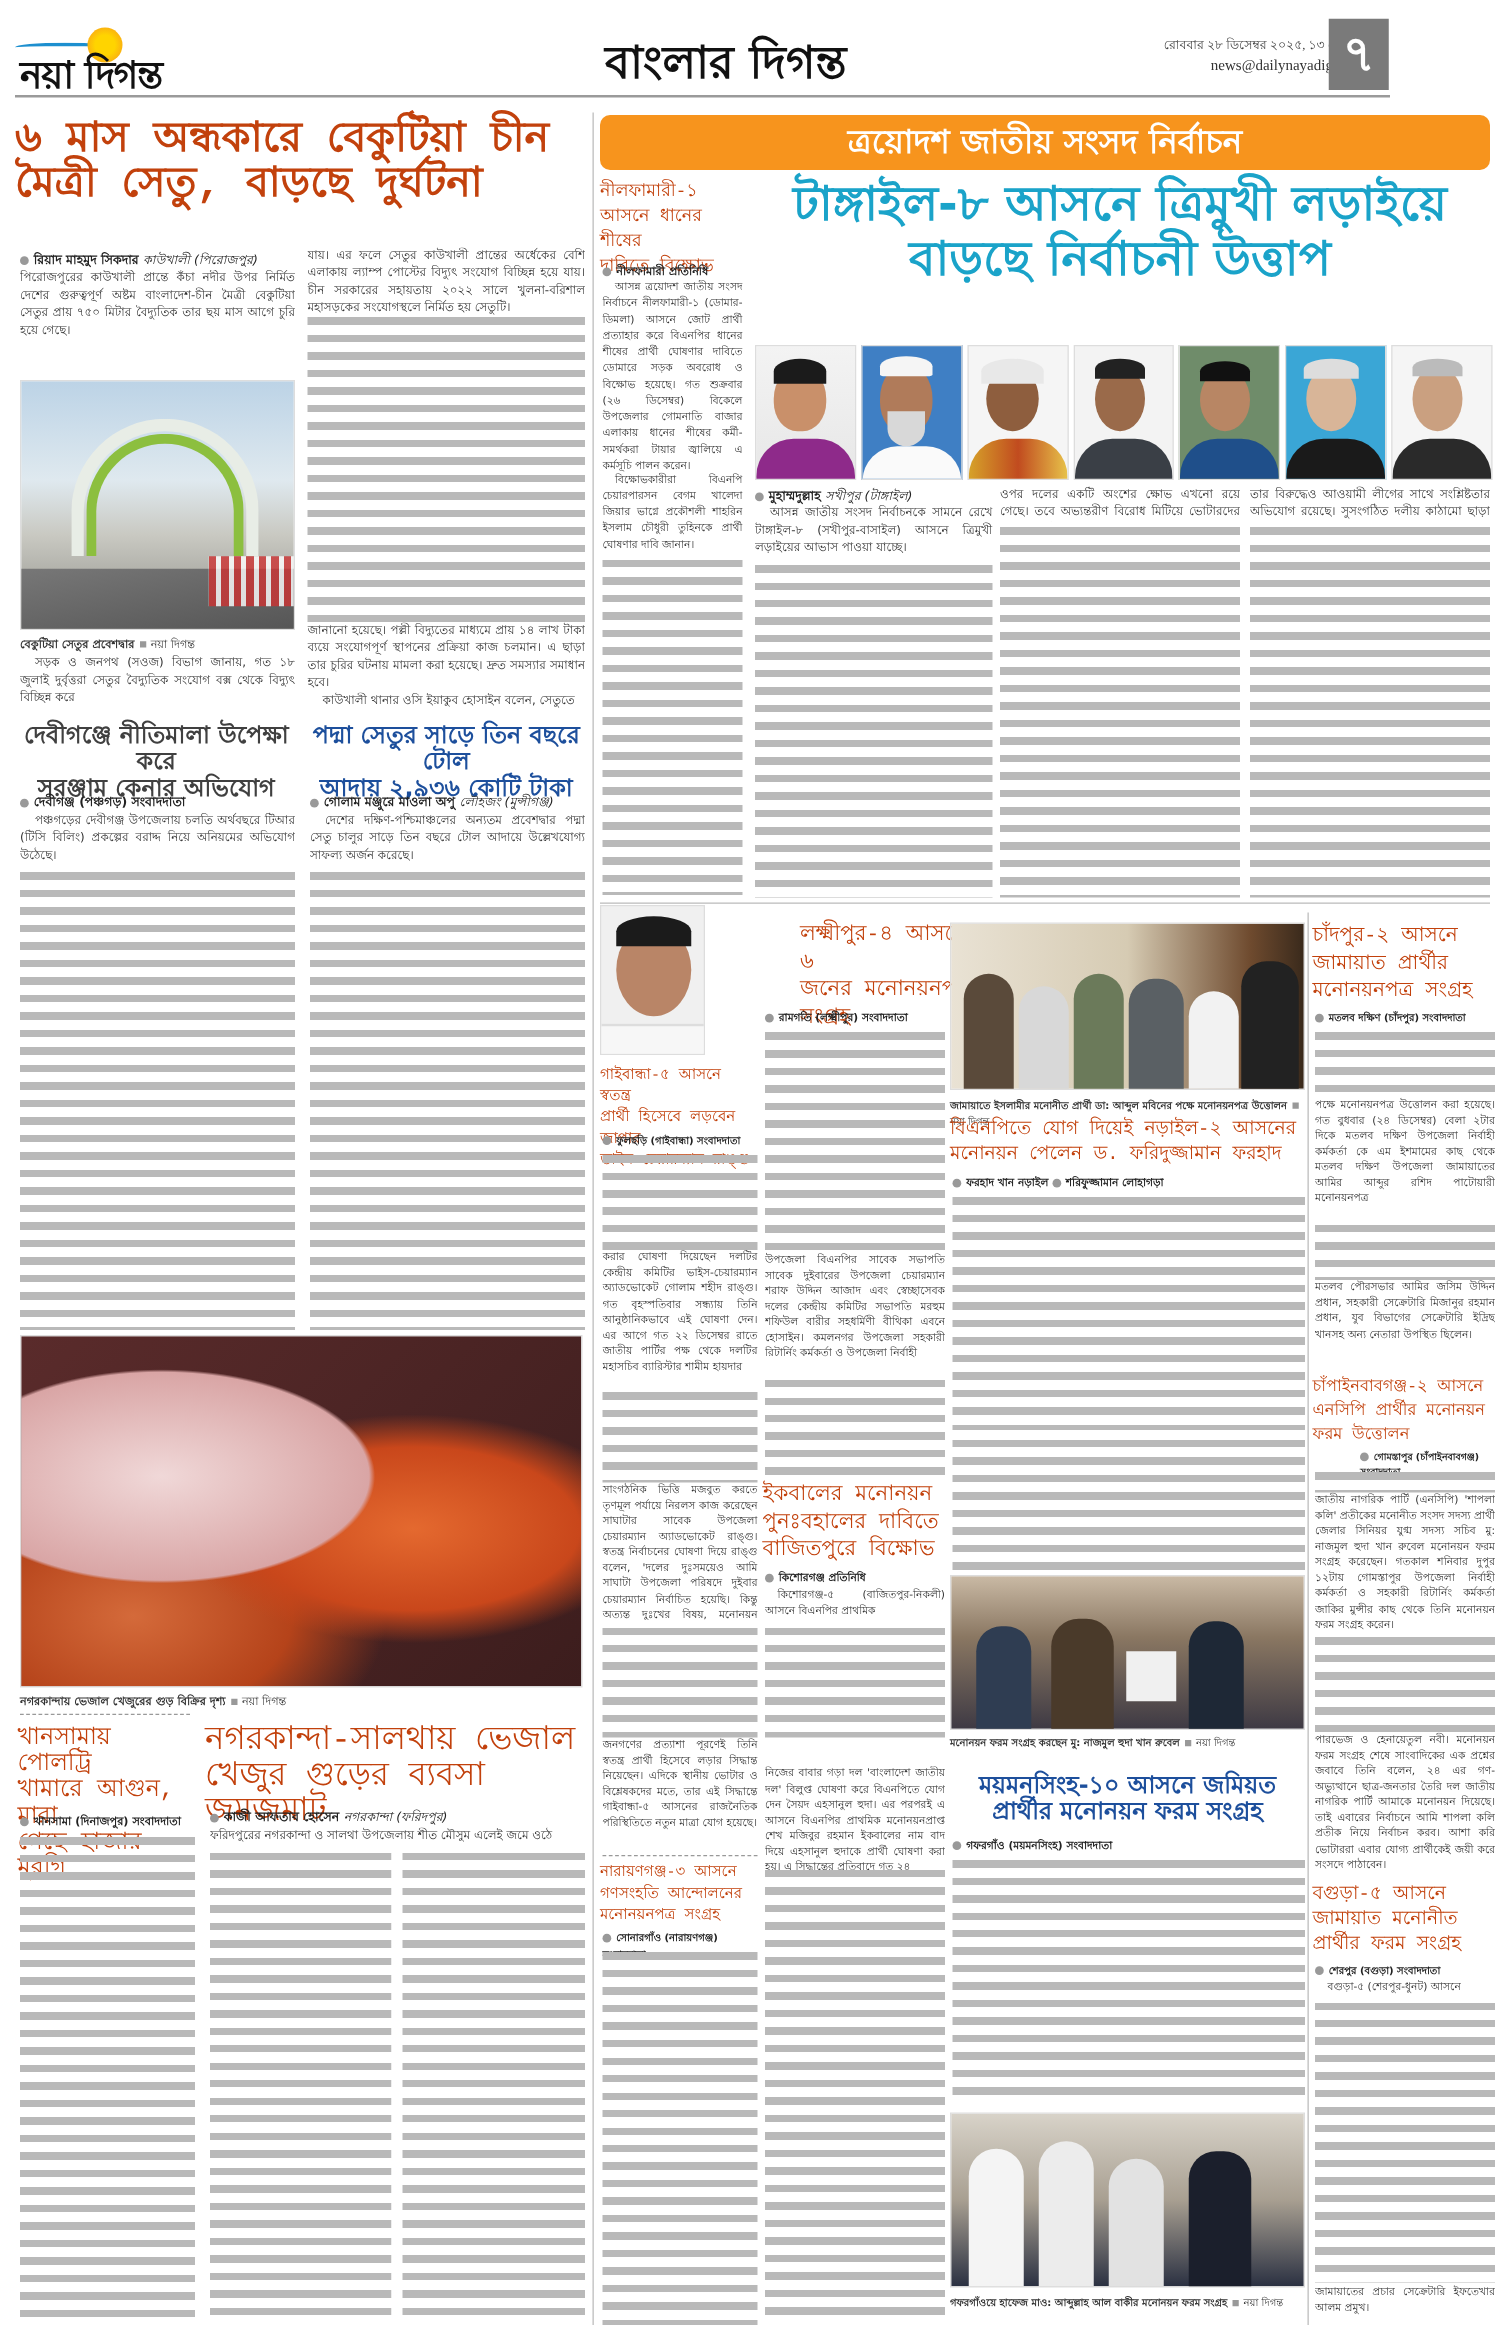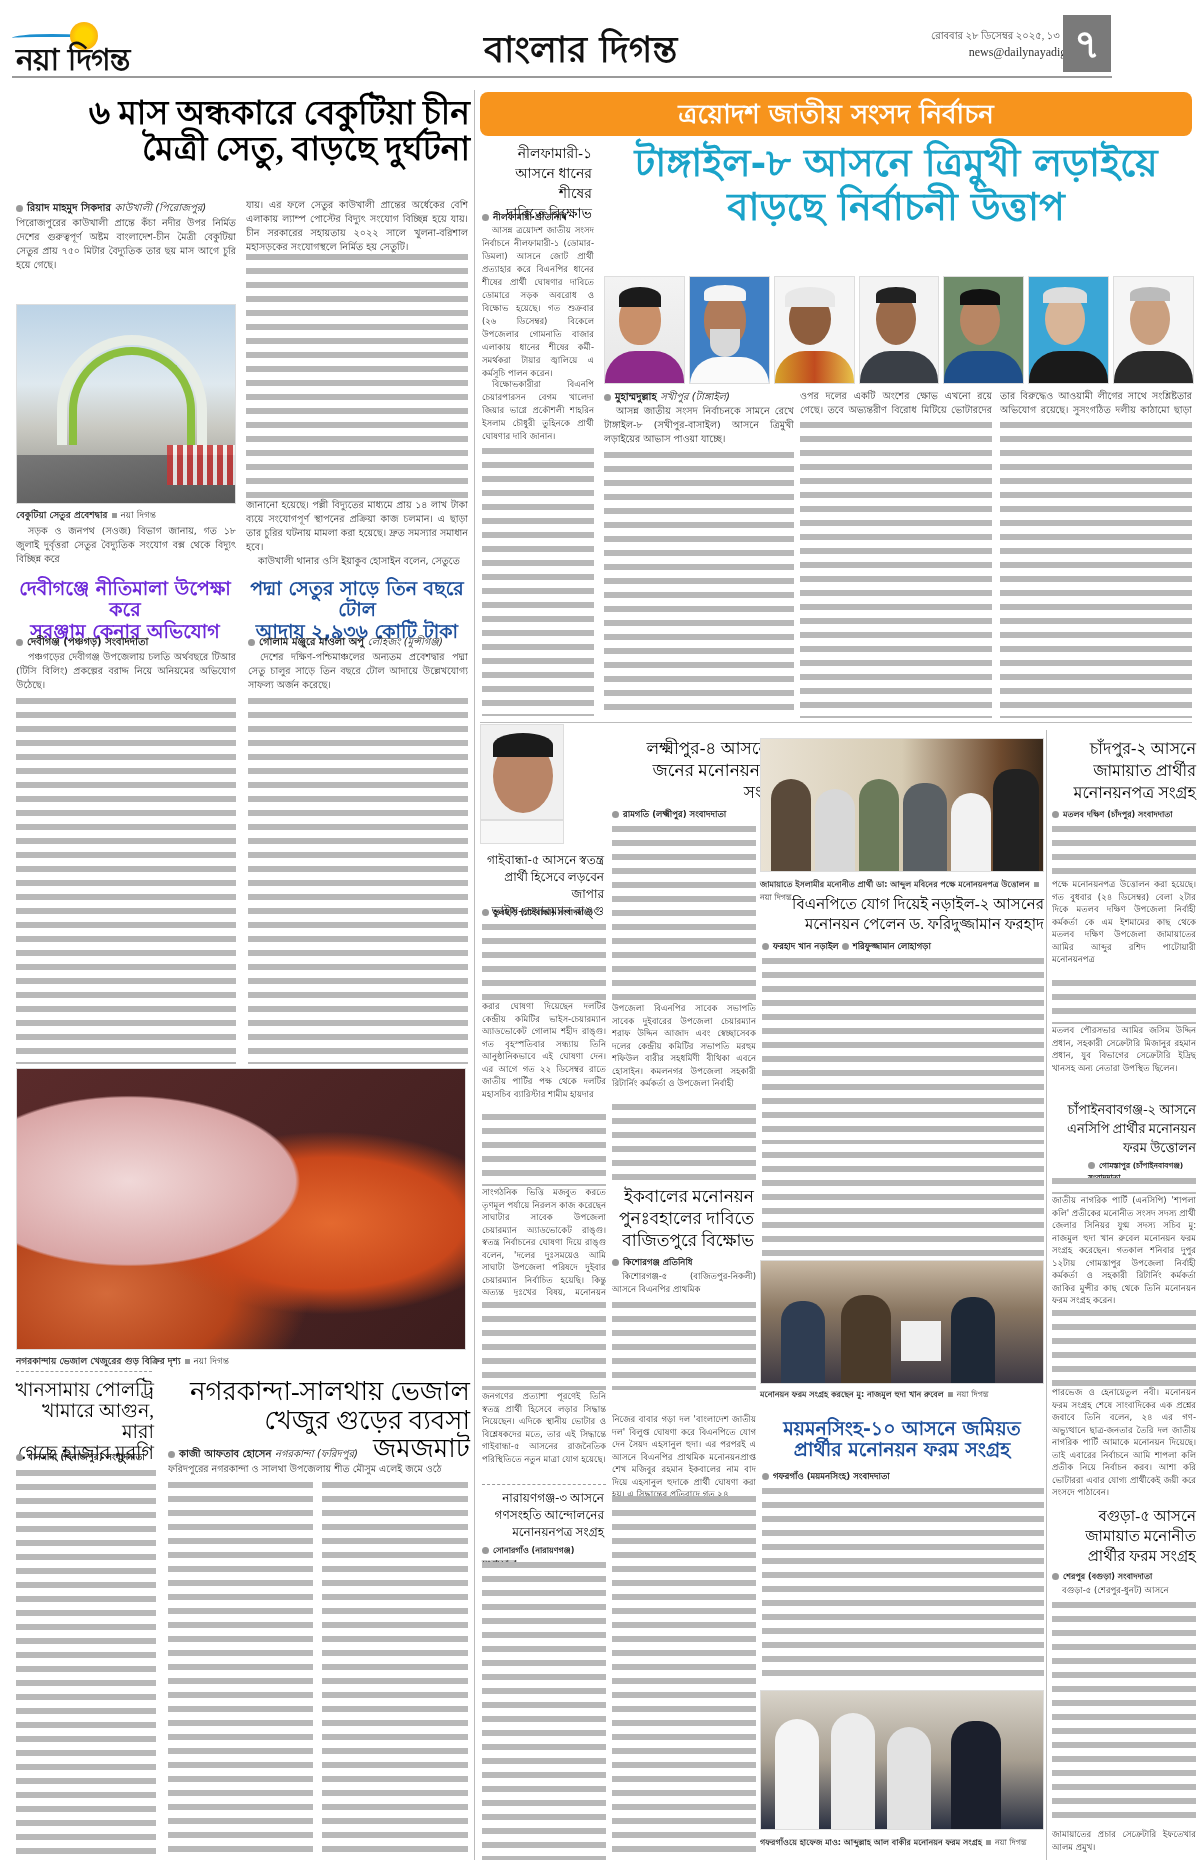--- a/index.html
+++ b/index.html
@@ -16,22 +16,22 @@
   .logo-wave { left: 0px; top: 16px; width: 80px; height: 8px; border-top: 3px solid #1d8fcf; border-radius: 50% 50% 0 0; }
   .logo-text { left: 4px; top: 18px; font-family: "DejaVu Serif", serif; font-weight: bold; font-size: 30px; color: #111; letter-spacing: -1px; }
   .section-title { left: 484px; top: 22px; font-family: "DejaVu Serif", serif; font-weight: bold; font-size: 36px; color: #111; }
   .date-line { right: 90px; top: 28px; font-size: 10px; color: #444; text-align: right; font-family: "Liberation Serif", serif; }
   .email-line { right: 90px; top: 45px; font-size: 12px; color: #333; text-align: right; font-family: "Liberation Serif", serif; }
   .page-no { left: 1063px; top: 15px; width: 48px; height: 57px; background: #7a7a7a; color: #fff;
     font-size: 40px; font-weight: bold; text-align: center; line-height: 57px; font-family: "DejaVu Serif", serif; }
   .rule { left: 12px; top: 76px; width: 1100px; height: 2px; background: #9a9a9a; }
 
   
-  .h-black { font-family: Liberation Serif, serif; font-weight: bold; color: #000000; text-align: right; line-height: 1.1; }
-  .h-magenta { color: #6d28d9; font-weight: bold; text-align: center; line-height: 1.12; }
+  .h-black { font-family: Liberation Mono, monospace; font-weight: bold; color: #c2410c; text-align: left; line-height: 1.1; }
+  .h-magenta { color: #404040; font-weight: bold; text-align: center; line-height: 1.12; }
   .h-blue { color: #1d4f9c; font-weight: bold; text-align: center; line-height: 1.12; }
   .h-teal { color: #1aa3c9; font-weight: bold; text-align: center; line-height: 1.15; }
 
   .byline { font-size: 10px; font-weight: bold; color: #222; }
   .byline .dot { display: inline-block; width: 7px; height: 7px; border-radius: 50%; background: #999; margin-right: 4px; vertical-align: middle; }
   .byline .loc { font-weight: normal; font-style: italic; }
 
   .body-text { font-size: 9.5px; line-height: 14px; color: #333; text-align: justify; overflow: hidden; }
   .filler-lines { background: repeating-linear-gradient(to bottom, transparent 0, transparent 4px, #b9b9b9 4px, #b9b9b9 10px, transparent 10px, transparent 14px); }
 

